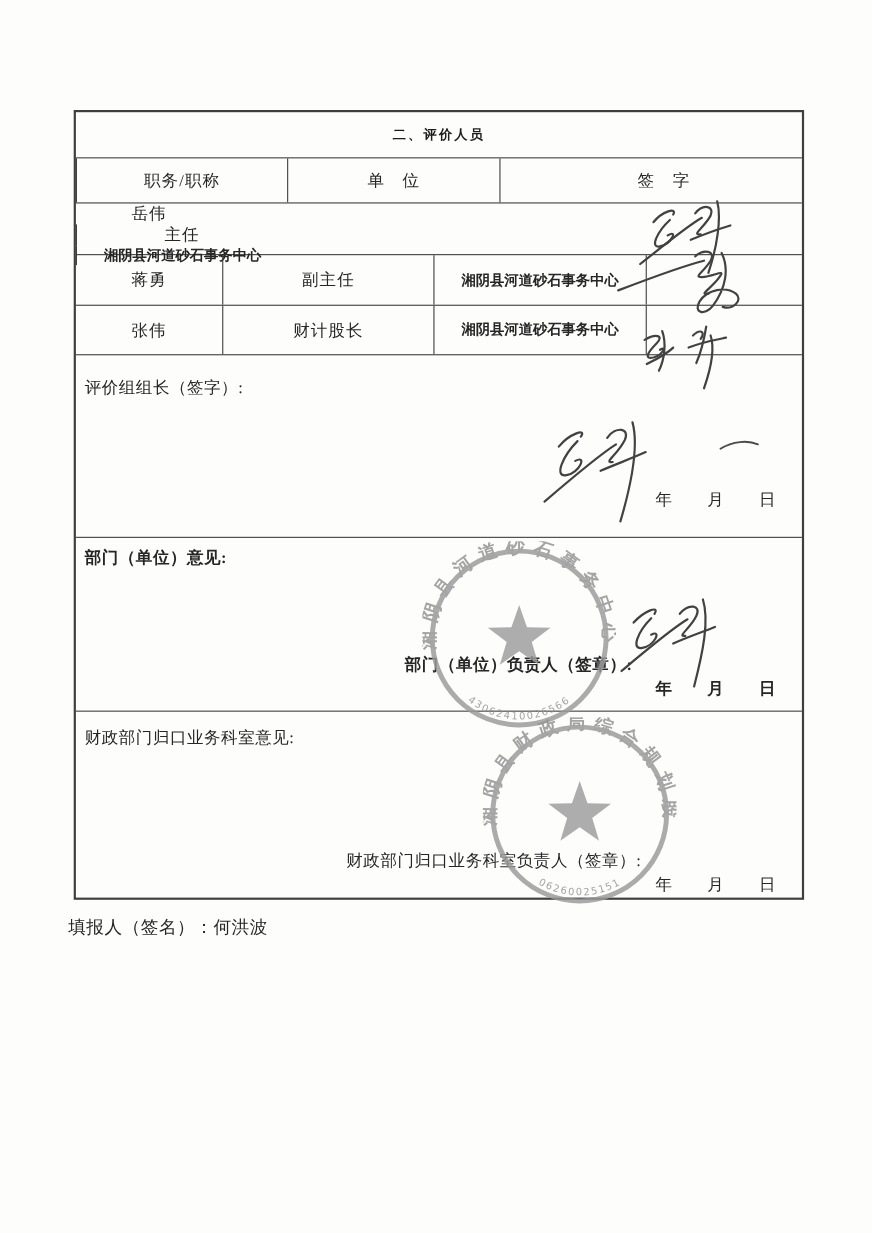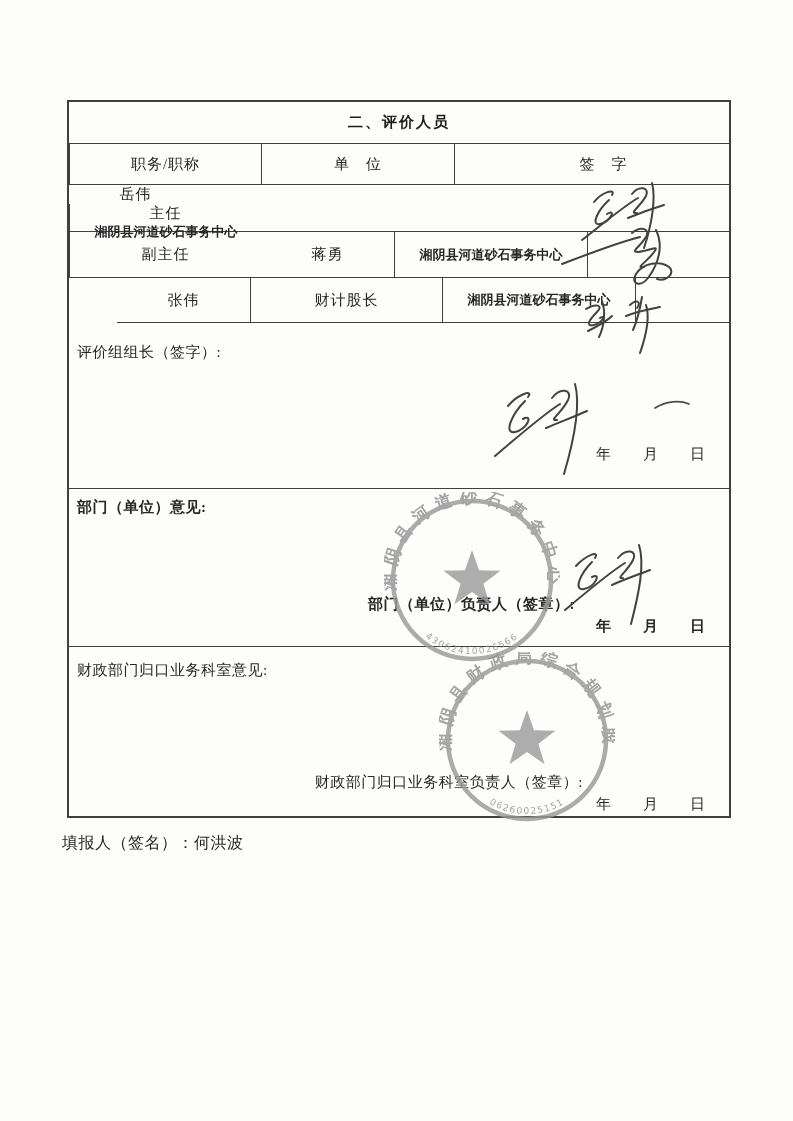--- a/index.html
+++ b/index.html
@@ -5,24 +5,24 @@
   html,body{margin:0;padding:0;background:#ffffff;}
   .page{
     position:relative;width:793px;height:1121px;background:#fdfdfc;
     font-family:"Liberation Serif","DejaVu Serif",serif;color:#262626;overflow:hidden;
   }
   
   .tbl{position:absolute;left:67px;top:100px;width:664px;height:718px;
        border:2px solid #3f3f3f;box-sizing:border-box;}
   .row-title{height:42px;border-bottom:1.5px solid #3f3f3f;box-sizing:border-box;
        display:flex;align-items:center;justify-content:center;
-       font-weight:bold;font-size:15px;letter-spacing:2px;color:#1c1c1c;}
+       font-weight:bold;font-size:12px;letter-spacing:2px;color:#1c1c1c;}
   .row{display:flex;border-bottom:1.5px solid #3f3f3f;box-sizing:border-box;}
   .row-header{height:41px;}
-  .row-1{height:47px;flex-direction:column;} .row-2{height:46px;} .row-3{height:45px;margin-left:48px;}
+  .row-1{height:47px;flex-direction:column;} .row-2{height:46px;} .row-3{height:45px;}
   .cell{display:flex;align-items:center;justify-content:center;font-size:15px;
        box-sizing:border-box;letter-spacing:1px;}
   .c1{width:133px;} 
   .c2{width:192px;border-left:1.5px solid #3f3f3f;}
   .c3{width:193px;border-left:1.5px solid #3f3f3f;}
   .c4{flex:1;border-left:1.5px solid #3f3f3f;padding-left:23px;}
   .unit{font-size:13px;font-weight:600;letter-spacing:0;}
   
   .sec{position:relative;border-bottom:1.5px solid #3f3f3f;box-sizing:border-box;padding-left:36px;}
   .sec-leader{height:166px;} .sec-dept{height:158px;font-weight:bold;} .sec-fin{height:174px;border-bottom:none;}
@@ -65,22 +65,22 @@
     </div>
 
     <div class="row row-1">
       <div class="cell c1">岳伟</div>
       <div class="cell c2">主任</div>
       <div class="cell c3 unit">湘阴县河道砂石事务中心</div>
       <div class="cell c4"></div>
     </div>
 
     <div class="row row-2">
+      <div class="cell c1">蒋勇</div>
       <div class="cell c2">副主任</div>
-      <div class="cell c1">蒋勇</div>
       <div class="cell c3 unit">湘阴县河道砂石事务中心</div>
       <div class="cell c4"></div>
     </div>
 
     <div class="row row-3">
       <div class="cell c1">张伟</div>
       <div class="cell c2">财计股长</div>
       <div class="cell c3 unit">湘阴县河道砂石事务中心</div>
       <div class="cell c4"></div>
     </div>

